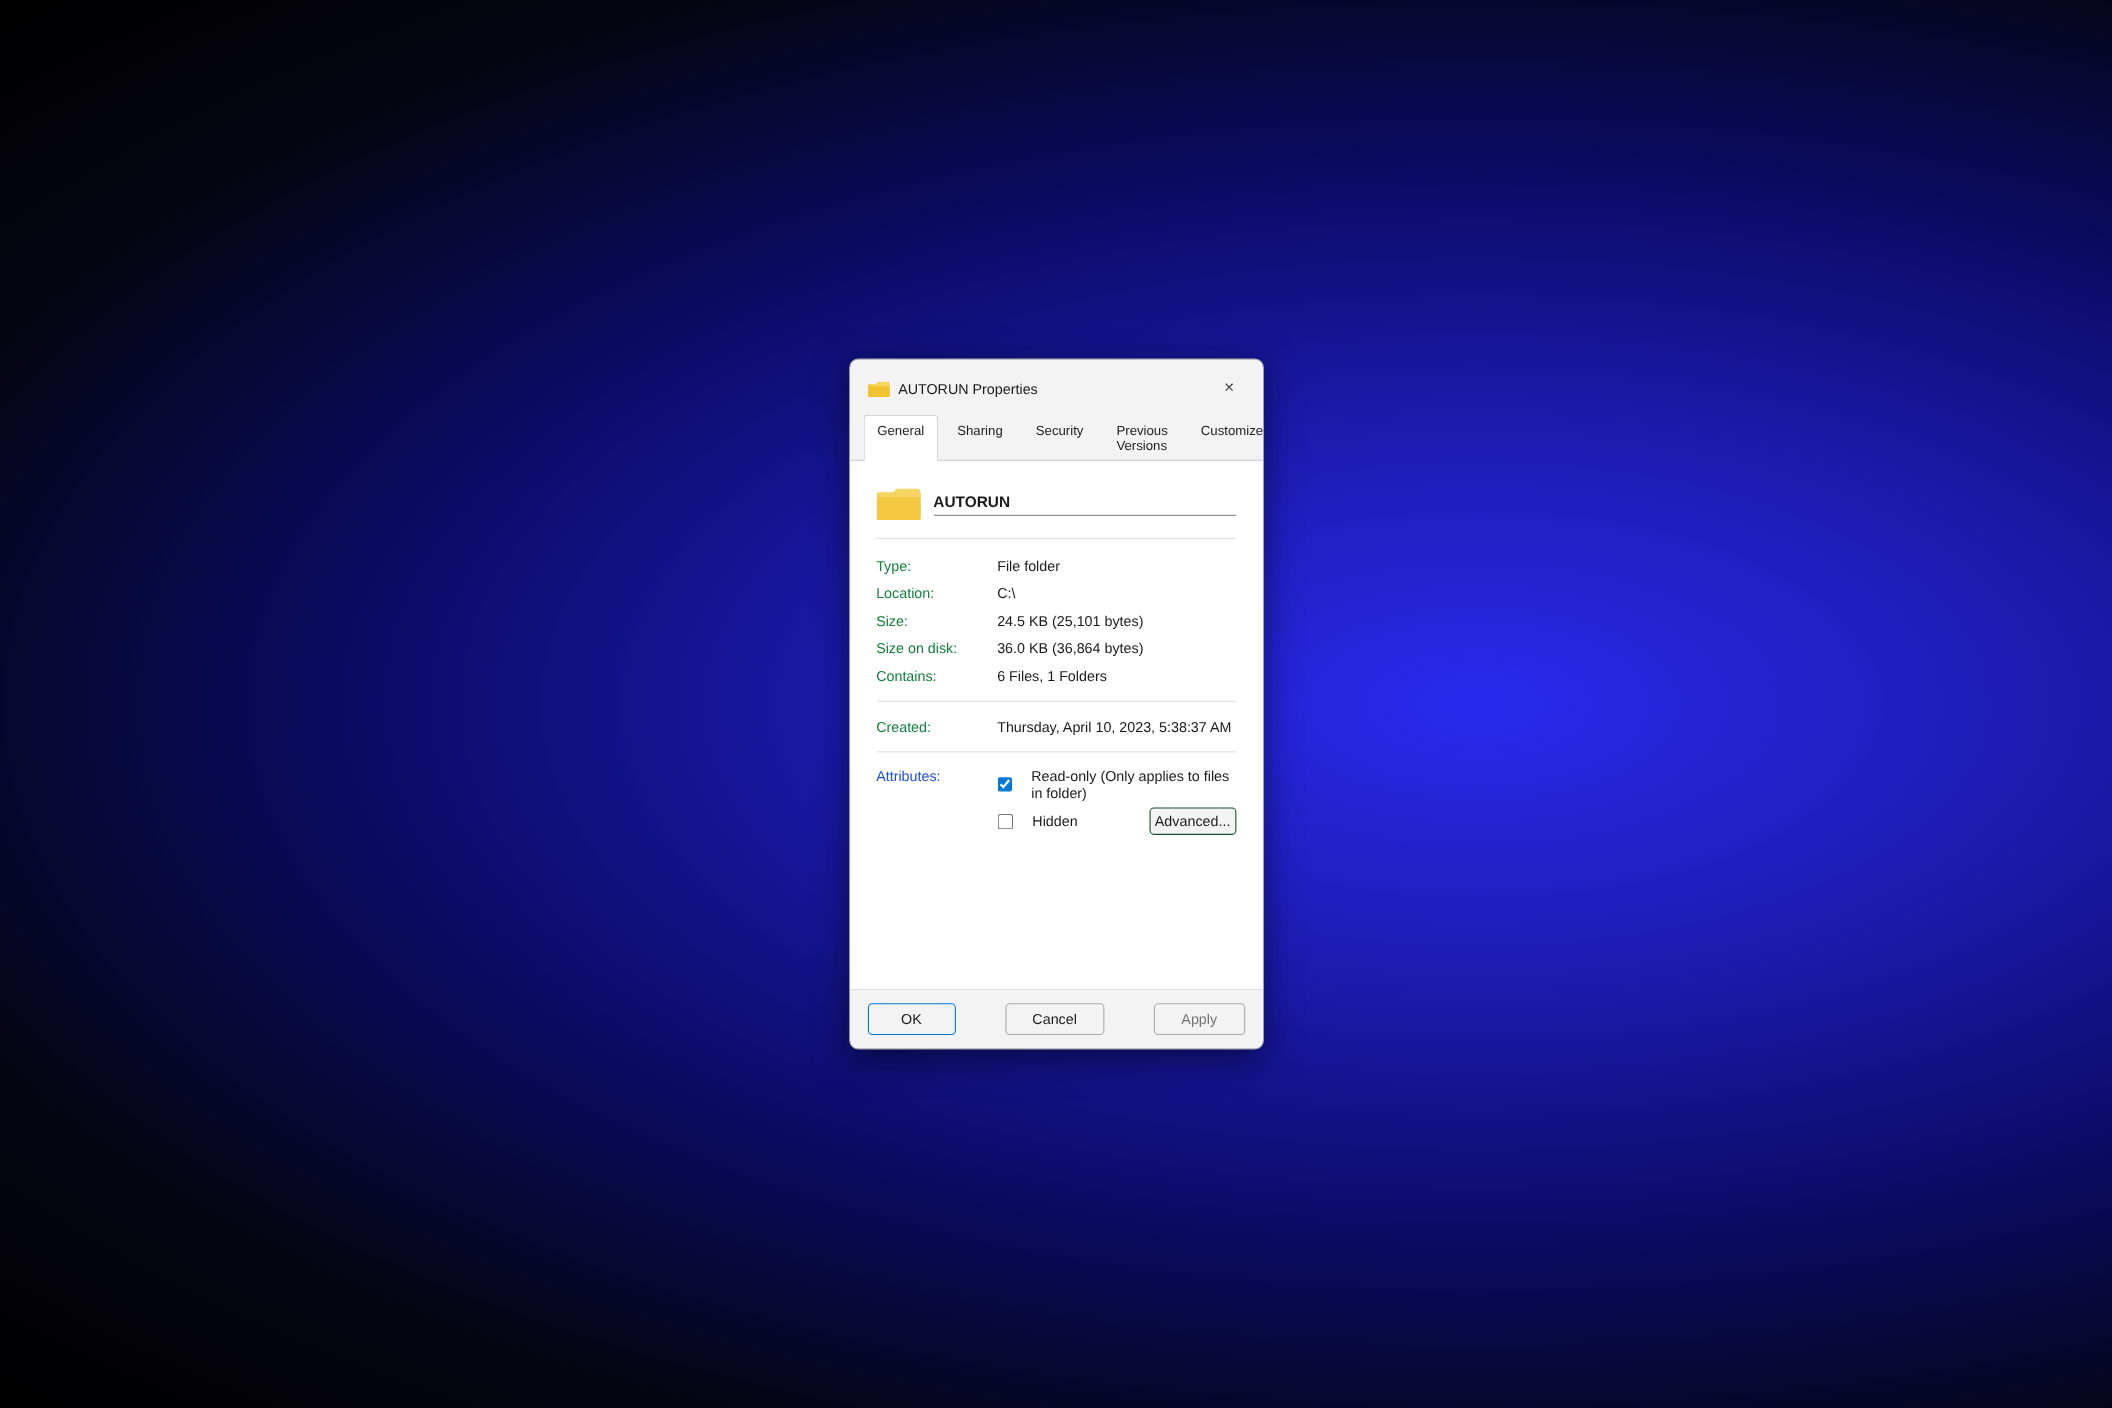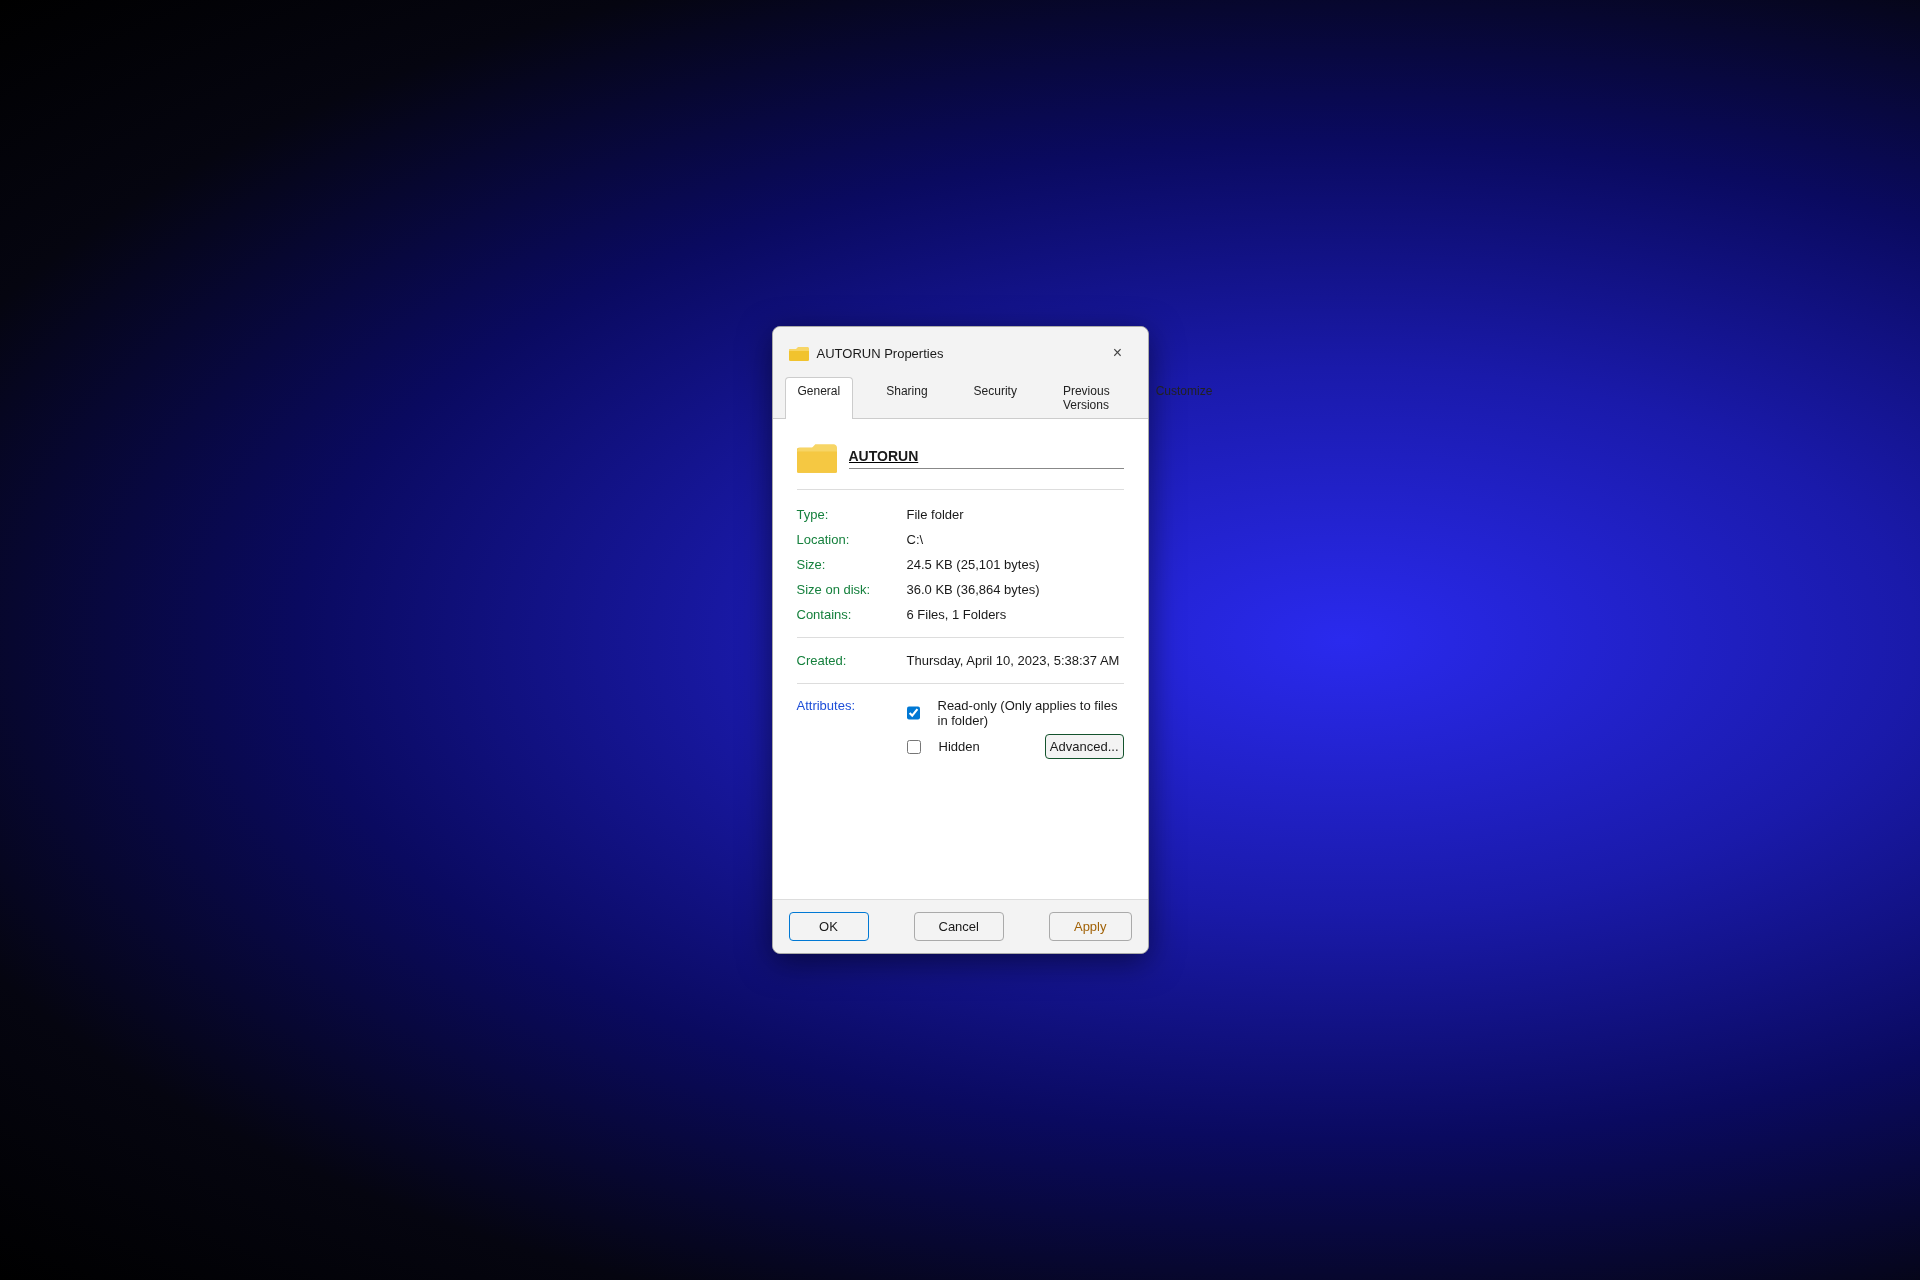--- a/index.html
+++ b/index.html
@@ -59,21 +59,21 @@
       border-radius: 4px;
       font-size: 16px;
       color: #444;
     }
 
     .tabs {
       display: flex;
       padding: 0 12px;
       border-bottom: 1px solid #ccc;
       background: #f3f3f3;
-      gap: 20px;
+      gap: 4px;
     }
 
     .tab {
       padding: 6px 12px;
       font-size: 12px;
       color: #222;
       cursor: pointer;
       border: 1px solid transparent;
       border-bottom: none;
       border-radius: 4px 4px 0 0;
@@ -94,21 +94,20 @@
       padding: 20px 24px;
       flex: 1;
       min-height: 480px;
     }
 
     .folder-name-row {
       display: flex;
       align-items: center;
       gap: 12px;
       margin-bottom: 16px;
-      text-decoration: underline;
     }
 
     .folder-icon-svg {
       width: 40px;
       height: 34px;
       flex-shrink: 0;
     }
 
     .folder-name-input {
       flex: 1;
@@ -229,21 +228,21 @@
       min-width: 80px;
     }
 
     .footer-btn.ok {
       background: #f3f3f3;
       border: 1.5px solid #0078d4;
       color: #1a1a1a;
     }
 
     .footer-btn.apply {
-      color: #a16207;
+      color: #737373;
       background: #f3f3f3;
       cursor: default;
     }
   </style>
 </head>
 <body>
 
 <div class="dialog">
 
   <div class="title-bar">

